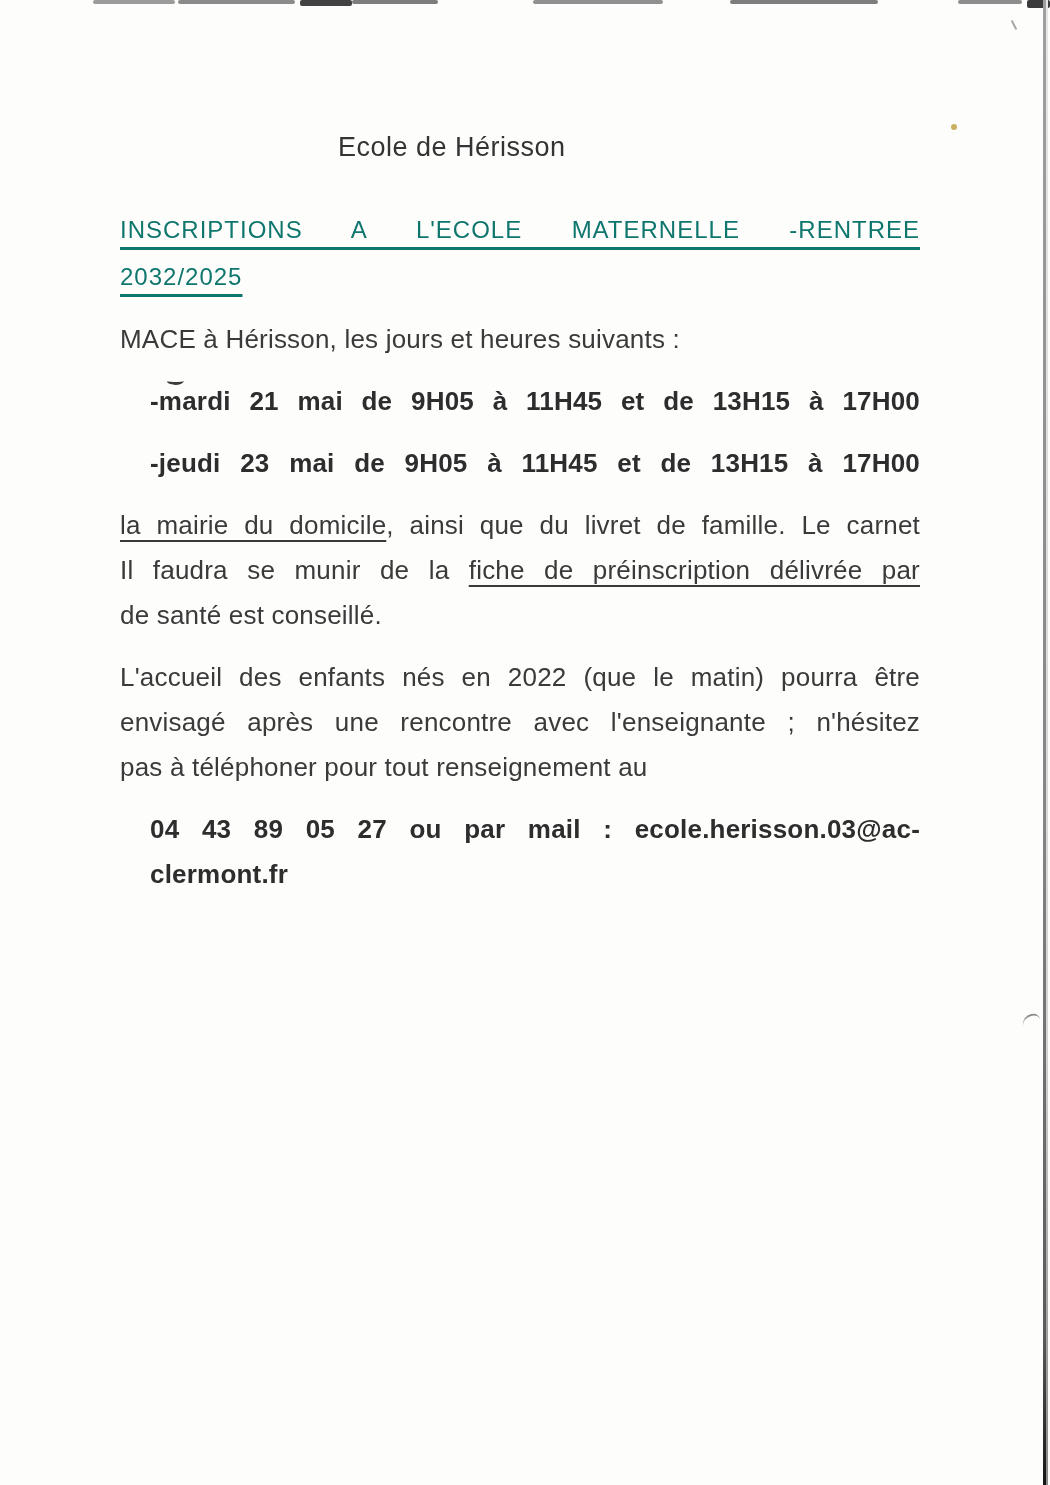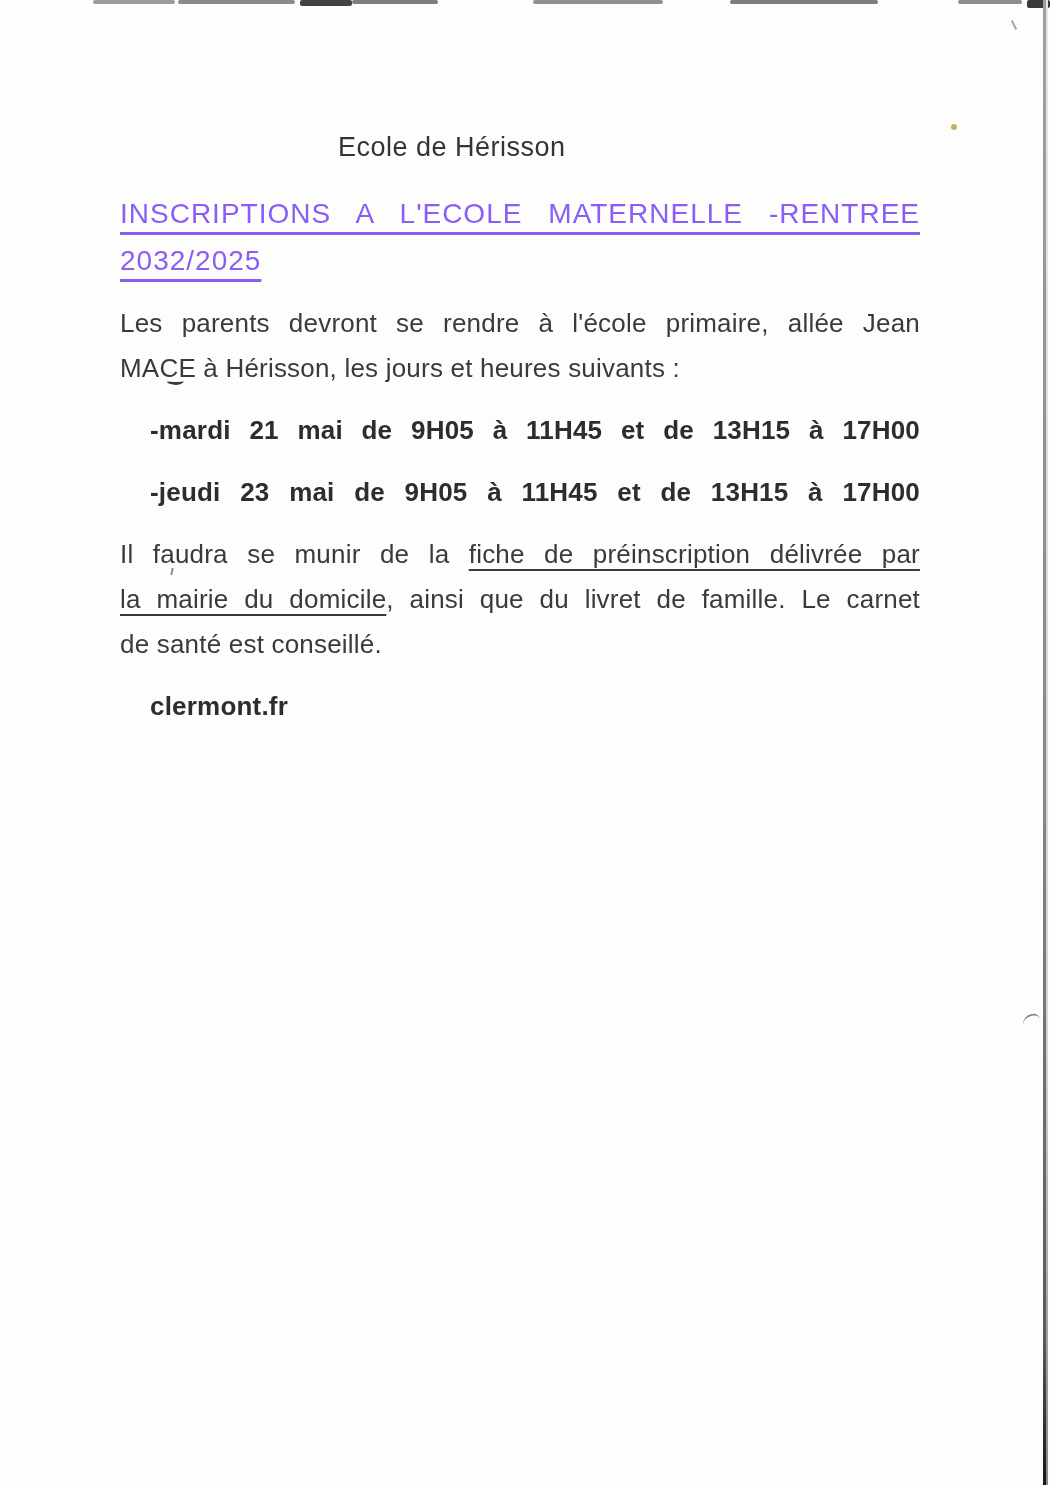--- a/index.html
+++ b/index.html
@@ -22,23 +22,23 @@
 
   .doc-title {
     margin: 128px 0 0 218px;
     font-size: 27px;
     line-height: 38px;
     color: #343434;
     letter-spacing: 0.5px;
   }
 
   .heading {
-    margin-top: 24px;
-    color: #8b5cf6;
-    font-size: 28px;
+    margin-top: 40px;
+    color: #0f766e;
+    font-size: 24px;
     line-height: 47px;
     letter-spacing: 1px;
   }
   .heading .hline {
     text-decoration: underline;
     text-decoration-thickness: 3px;
     text-underline-offset: 9px;
   }
 
   .para {
@@ -127,40 +127,45 @@
   <div class="content">
 
     <div class="doc-title">Ecole de Hérisson</div>
 
     <div class="heading">
       <div class="hline j">INSCRIPTIONS A L'ECOLE MATERNELLE -RENTREE</div>
       <div class="hline l">2032/2025</div>
     </div>
 
     <div class="para">
-      <div class="j">Les parents devront se rendre à l'école primaire, allée Jean</div>
       <div class="l">MACE à Hérisson, les jours et heures suivants :</div>
     </div>
 
     <div class="para bold">
       <div class="j">-mardi 21 mai de 9H05 à 11H45 et de 13H15 à 17H00</div>
     </div>
 
     <div class="para bold">
       <div class="j">-jeudi 23 mai de 9H05 à 11H45 et de 13H15 à 17H00</div>
     </div>
 
     <div class="para">
+      <div class="j"><span class="u">la mairie du domicile</span><span>, ainsi que du livret de famille. Le carnet</span></div>
       <div class="j"><span>Il faudra se munir de la </span><span class="u">fiche de préinscription délivrée par</span></div>
-      <div class="j"><span class="u">la mairie du domicile</span><span>, ainsi que du livret de famille. Le carnet</span></div>
       <div class="l">de santé est conseillé.</div>
     </div>
 
     <div class="para">
     </div>
 
+    <div class="para">
+      <div class="j">L'accueil des enfants nés en 2022 (que le matin) pourra être</div>
+      <div class="j">envisagé après une rencontre avec l'enseignante ; n'hésitez</div>
+      <div class="l">pas à téléphoner pour tout renseignement au</div>
+    </div>
 
     <div class="para bold">
+      <div class="j">04 43 89 05 27 ou par mail : ecole.herisson.03@ac-</div>
       <div class="l">clermont.fr</div>
     </div>
 
   </div>
 </div>
 
 </body></html>

